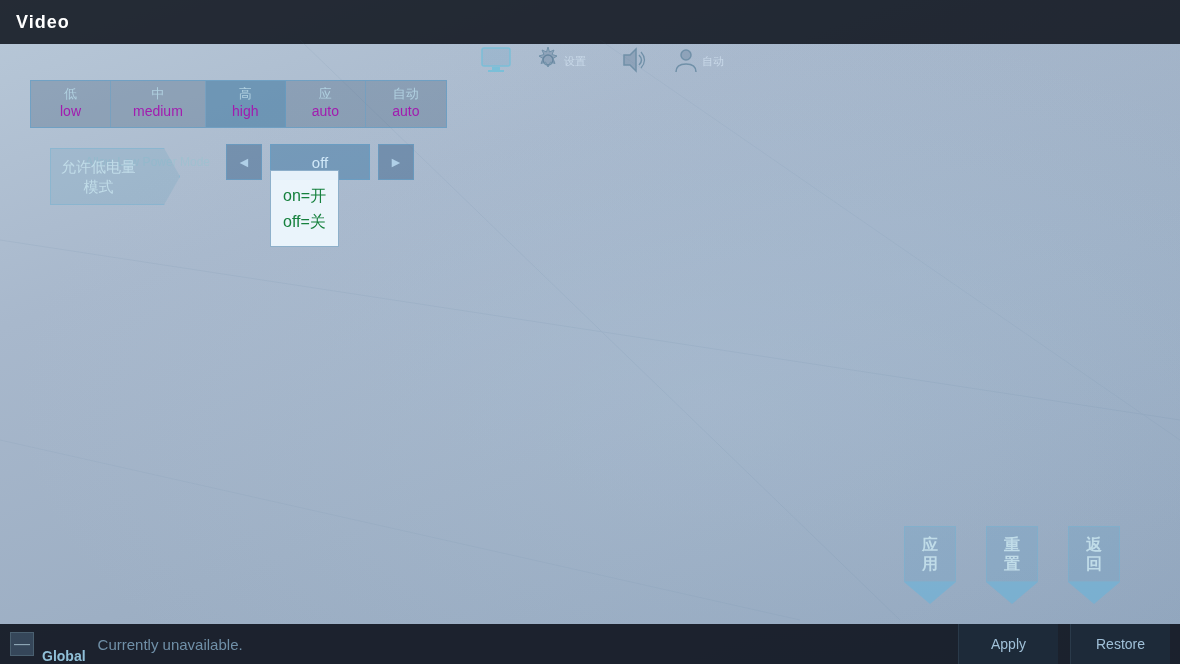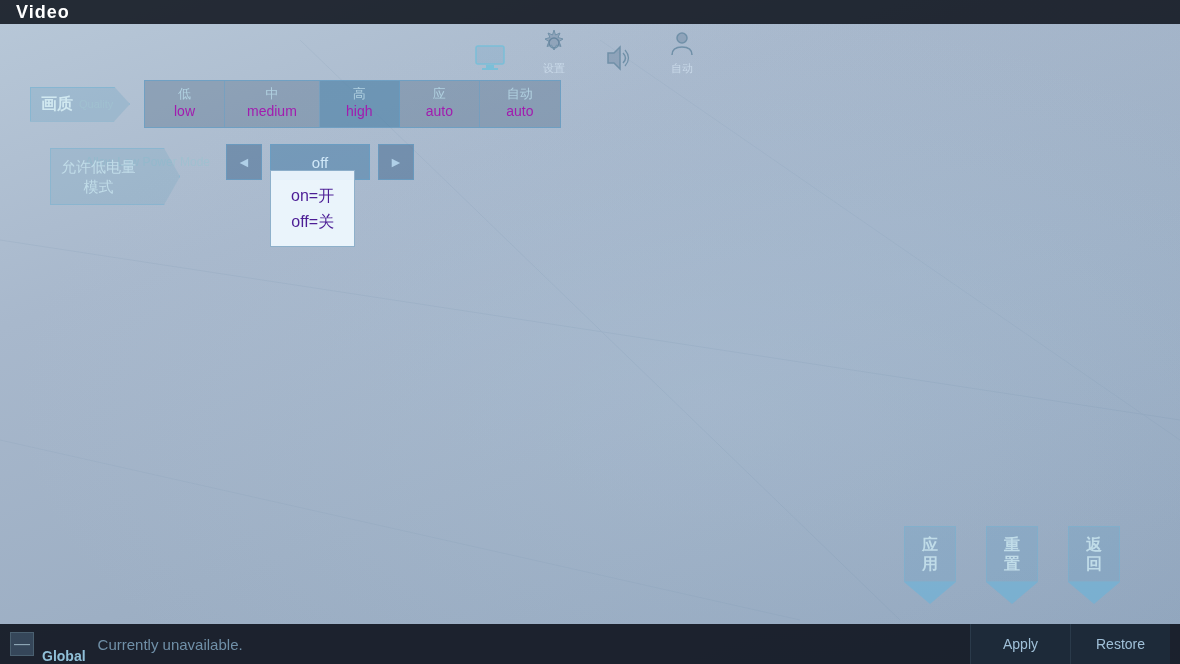--- a/index.html
+++ b/index.html
@@ -21,21 +21,21 @@
       background:
         radial-gradient(ellipse at 60% 60%, rgba(180,200,220,0.3) 0%, transparent 70%),
         radial-gradient(ellipse at 80% 40%, rgba(160,185,210,0.2) 0%, transparent 50%);
       pointer-events: none;
     }
 
     
     #title-bar {
       position: absolute;
       top: 0; left: 0; right: 0;
-      height: 24px;
+      height: 44px;
       background: rgba(10,15,25,0.85);
       display: flex;
       align-items: center;
       padding: 0 16px;
     }
 
     #title-bar span {
       color: #ffffff;
       font-size: 18px;
       font-weight: bold;
@@ -48,21 +48,21 @@
       top: 0;
       left: 460px;
       display: flex;
       gap: 4px;
       align-items: flex-end;
       height: 80px;
     }
 
     .nav-tab {
       display: flex;
-      flex-direction: column;
+      flex-direction: row;
       align-items: center;
       justify-content: flex-end;
       cursor: pointer;
       padding: 4px 8px;
       min-width: 60px;
     }
 
     .nav-tab .tab-icon {
       width: 32px;
       height: 32px;
@@ -208,25 +208,25 @@
       font-weight: normal;
     }
 
     
     #info-box {
       position: absolute;
       top: 130px;
       left: 270px;
       background: rgba(240,248,255,0.92);
       border: 1.5px solid rgba(80,130,170,0.6);
-      padding: 12px 20px;
-      color: #4c1d95;
+      padding: 12px 12px;
+      color: #15803d;
       font-size: 16px;
       line-height: 1.6;
-      text-align: right;
+      text-align: left;
     }
 
     
     .label-arrow-small {
       display: flex;
       align-items: center;
       background: rgba(100,160,190,0.2);
       border: 1px solid rgba(120,180,210,0.5);
       padding: 8px 18px 8px 10px;
       clip-path: polygon(0 0, calc(100% - 16px) 0, 100% 50%, calc(100% - 16px) 100%, 0 100%);
@@ -279,21 +279,21 @@
 
     #bottom-status {
       margin-left: 12px;
       color: #7090a8;
       font-size: 15px;
     }
 
     #bottom-buttons {
       margin-left: auto;
       display: flex;
-      gap: 0;
+      gap: 12px;
     }
 
     .bottom-btn {
       width: 100px;
       height: 40px;
       background: rgba(30,45,60,0.8);
       border: none;
       border-left: 1px solid #2a3a4a;
       color: #a0c0d8;
       font-size: 14px;
@@ -407,24 +407,20 @@
       </svg>
     </div>
     <span class="tab-label-cn">自动</span>
   </div>
 </div>
 
 <div id="main-content">
 
   <div id="quality-row">
 
-    <div class="label-arrow">
-      <span class="label-arrow-text">画质</span>
-      <span class="label-arrow-sub">Quality</span>
-    </div>
 
     <div id="quality-buttons">
       <div class="quality-btn">
         <span class="cn-label">低</span>
         <span class="en-label">low</span>
       </div>
       <div class="quality-btn">
         <span class="cn-label">中</span>
         <span class="en-label">medium</span>
       </div>

